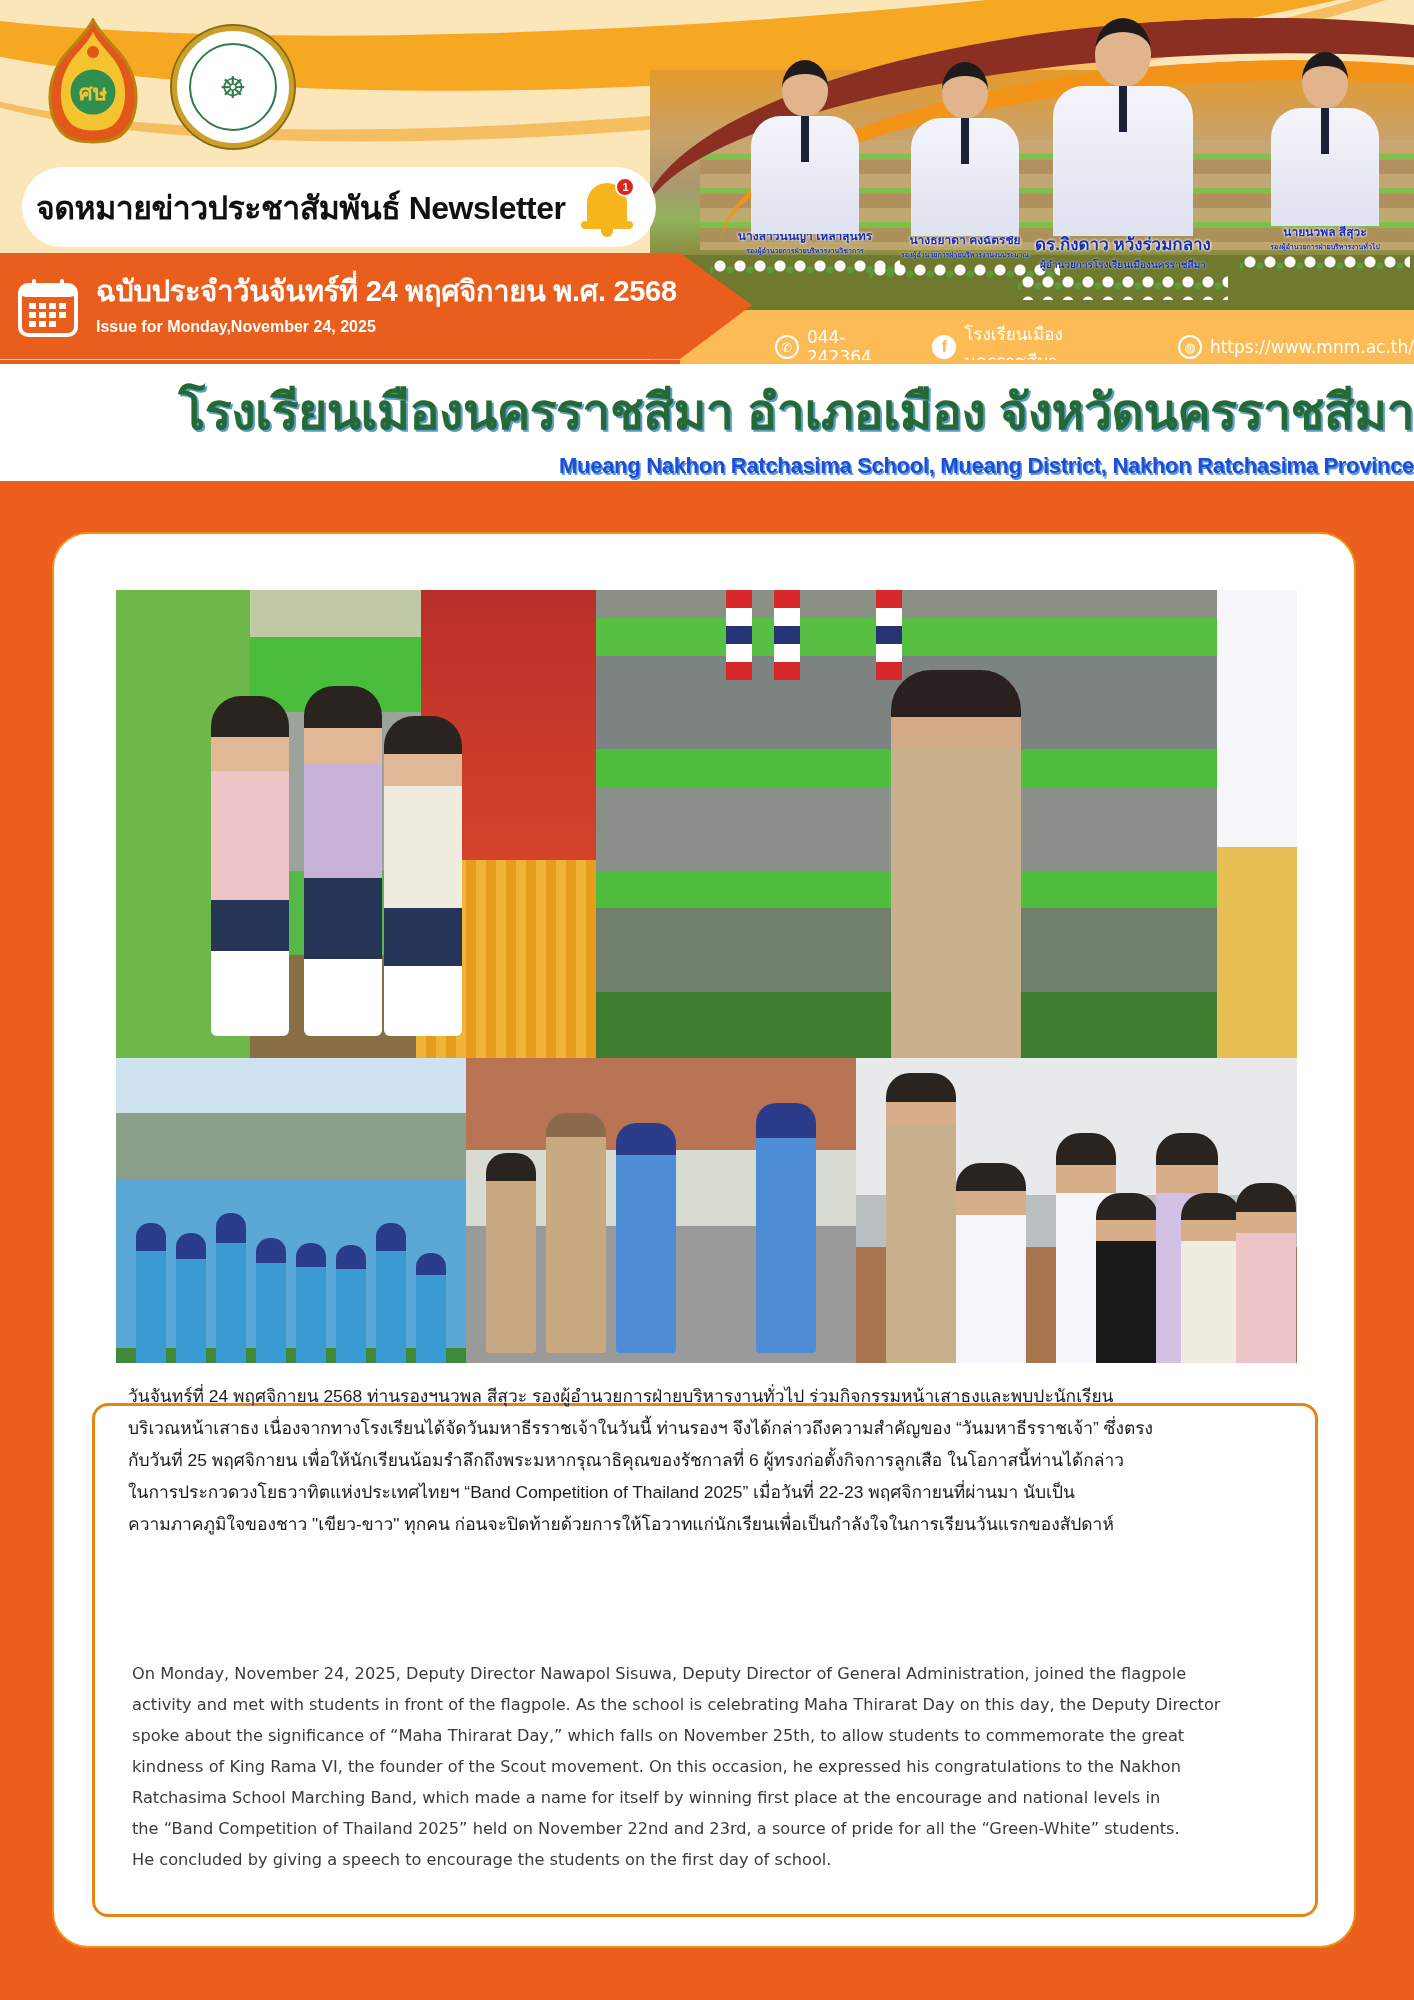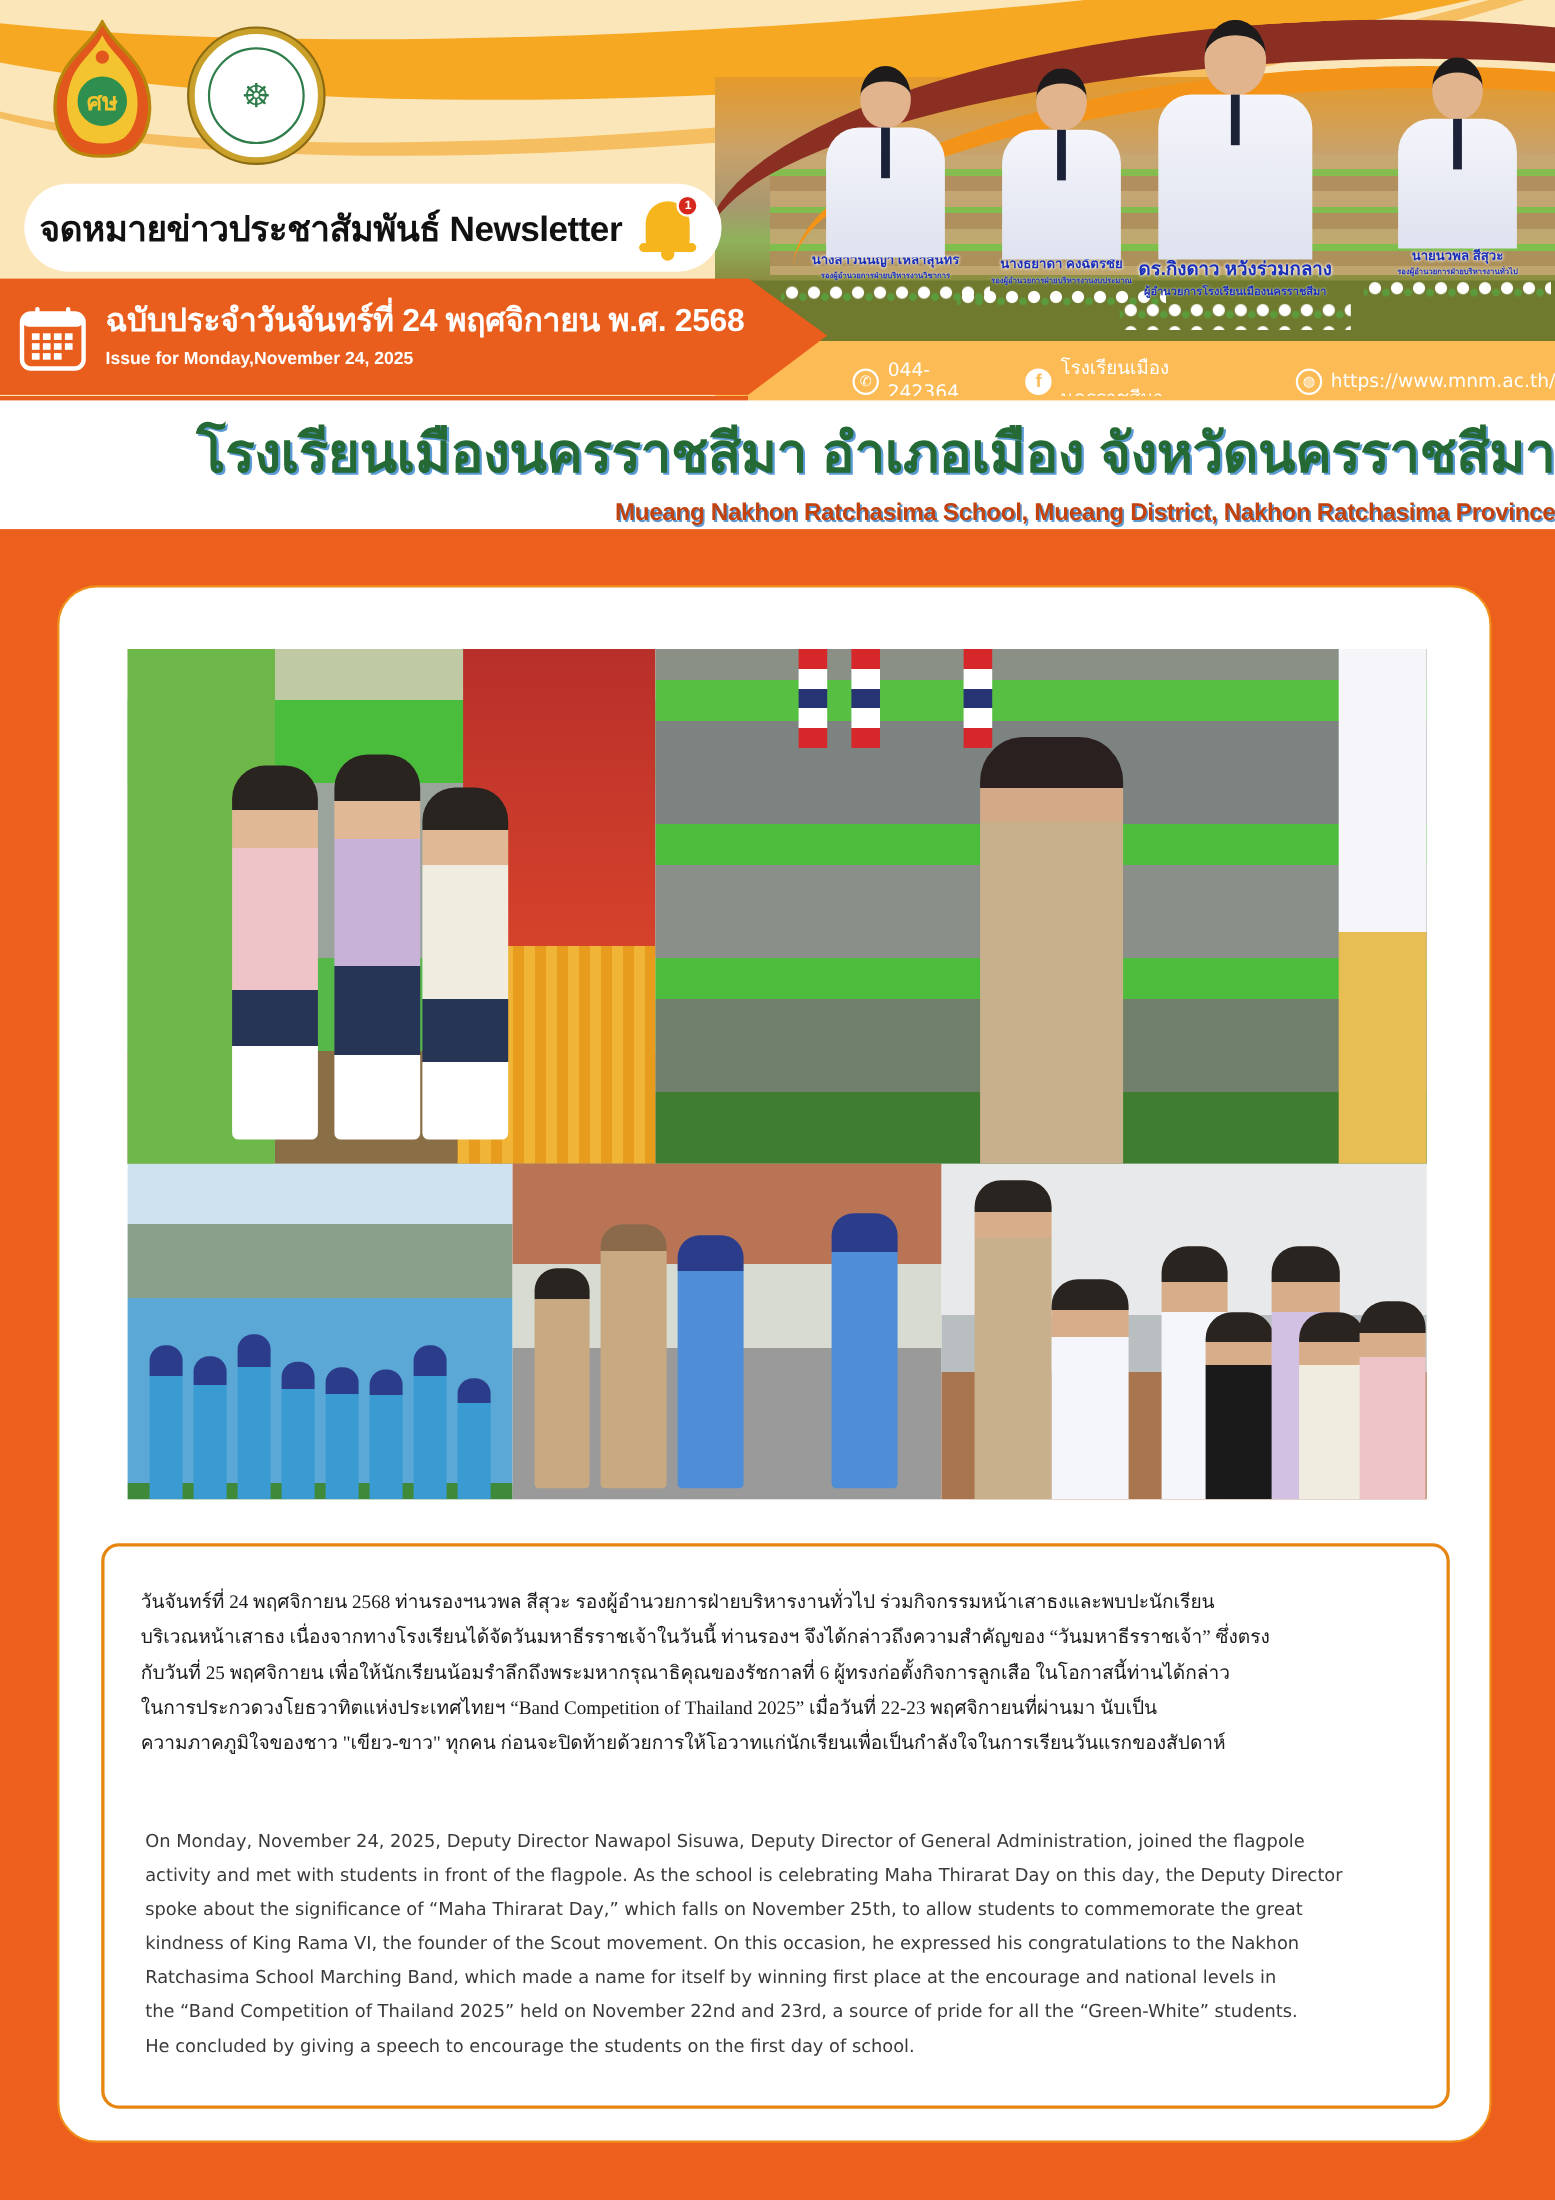--- a/index.html
+++ b/index.html
@@ -56,21 +56,21 @@
   .person .name { font-family: "Liberation Sans", sans-serif; font-weight: 700; color: #1a2fb8; white-space: nowrap; text-shadow: 0 0 3px #fff, 0 0 3px #fff; text-align: center; }
   .person .role { font-family: "Liberation Sans", sans-serif; font-weight: 700; color: #1a2fb8; white-space: nowrap; text-shadow: 0 0 2px #fff; }
   .flowers { height: 20px; background: radial-gradient(circle at 10px 10px, #fff 5px, transparent 6px) 0 0/20px 20px, radial-gradient(circle, #5c9b3c 3px, transparent 4px) 10px 4px/20px 20px; }
 
   
   .title-band { position: absolute; left: 0; top: 360px; width: 1414px; height: 121px; background: #fff; text-align: right; }
   .title-band::before { content:""; position:absolute; left:0; top:0; width: 680px; height: 4px; background: #ea5e1d; }
   .title-band::after { content:""; position:absolute; left:680px; top:0; width: 734px; height: 4px; background: #fdbb56; }
   .school-th { margin-top: 12px; font-family: "Liberation Sans", sans-serif; font-weight: 700; font-size: 50px; color: #256a35; letter-spacing: -0.5px;
      text-shadow: 2px 2px 0 #5b9bd5; }
-  .school-en { margin-top: 2px; font-family: "Liberation Sans", sans-serif; font-weight: 700; font-size: 22px; color: #c2410c; text-shadow: 1.5px 1.5px 0 #5b9bd5; letter-spacing: -0.3px; padding-left: 20px; }
+  .school-en { margin-top: 2px; font-family: "Liberation Sans", sans-serif; font-weight: 700; font-size: 22px; color: #1d4ed8; text-shadow: 1.5px 1.5px 0 #5b9bd5; letter-spacing: -0.3px; padding-left: 20px; }
 
   
   .card { position: absolute; left: 52px; top: 532px; width: 1304px; height: 1416px; background: #fff; border-radius: 36px; border: 2px solid #f08f1a; }
   .photos { position: absolute; left: 116px; top: 590px; width: 1181px; height: 773px; }
   .ph { position: absolute; overflow: hidden; }
   .ph1 { left: 0; top: 0; width: 480px; height: 468px;
      background: linear-gradient(90deg, #6eb84a 0 28%, transparent 28%),
                  linear-gradient(180deg, #bfcaa5 0 10%, #4bbd3d 10% 26%, #9aa39c 26% 60%, #57b84a 60% 78%, #8a6f46 78% 100%); }
   .ph1 .banner { position:absolute; left: 305px; top: 0; width: 175px; height: 280px; background: linear-gradient(180deg,#b82f2a,#d7432b); }
   .ph1 .curtain { position:absolute; left: 300px; top: 270px; width: 180px; height: 198px; background: repeating-linear-gradient(90deg,#f0b436 0 10px,#e89c1d 10px 20px); }
@@ -84,21 +84,21 @@
      background: linear-gradient(180deg, #cfe2f0 0 18%, #8aa08a 18% 40%, #5ba7d6 40% 95%, #3f8a3a 95%); }
   .ph4 { left: 350px; top: 468px; width: 390px; height: 305px;
      background: linear-gradient(180deg, #b97456 0 30%, #d7dbd2 30% 55%, #9a9a9a 55% 100%); }
   .ph4 .k { position:absolute; bottom: 10px; border-radius: 20px 20px 4px 4px; }
   .ph5 { left: 740px; top: 468px; width: 441px; height: 305px;
      background: linear-gradient(180deg, #e7e9ea 0 45%, #b9bfc0 45% 62%, #a8754e 62% 100%); }
   .ph5 .k { position:absolute; bottom: 0; border-radius: 24px 24px 0 0; }
   .ph3 .k { position:absolute; bottom: 0; width: 30px; border-radius: 14px 14px 0 0; background: linear-gradient(180deg,#2b3d8a 0 20%,#3a9bd2 20%); }
 
   .text-box { position: absolute; left: 92px; top: 1403px; width: 1226px; height: 514px; border: 3px solid #e6850f; border-radius: 16px; background: #fff; }
-  .th-para { position: absolute; left: 128px; top: 1440px; width: 1170px; font-family: Liberation Serif, serif; font-size: 17.4px; line-height: 32px; color: #1c1c1c; }
+  .th-para { position: absolute; left: 128px; top: 1380px; width: 1170px; font-family: Liberation Sans, sans-serif; font-size: 17.4px; line-height: 32px; color: #1c1c1c; }
   .th-para div { white-space: nowrap; }
   .en-para { position: absolute; left: 132px; top: 1658px; width: 1170px; font-family: "DejaVu Sans", sans-serif; font-size: 16.2px; line-height: 31px; color: #3a3a3a; }
   .en-para div { white-space: nowrap; }
 </style>
 </head>
 <body>
 
 <div class="header">
   <div class="swoosh sw1"></div>
   <div class="swoosh sw2"></div>

